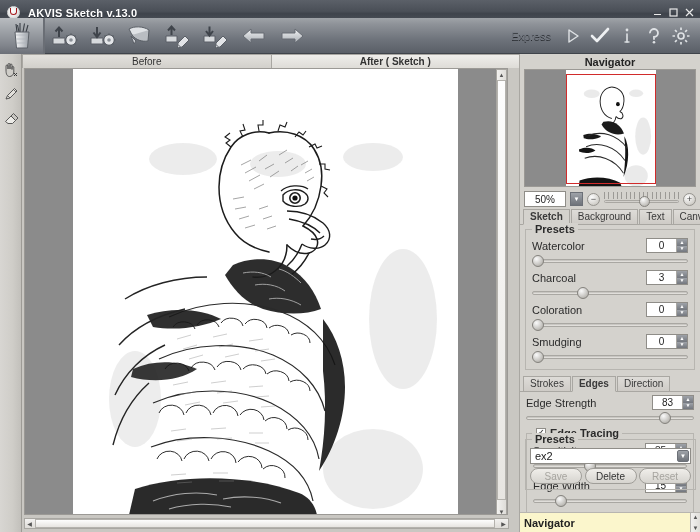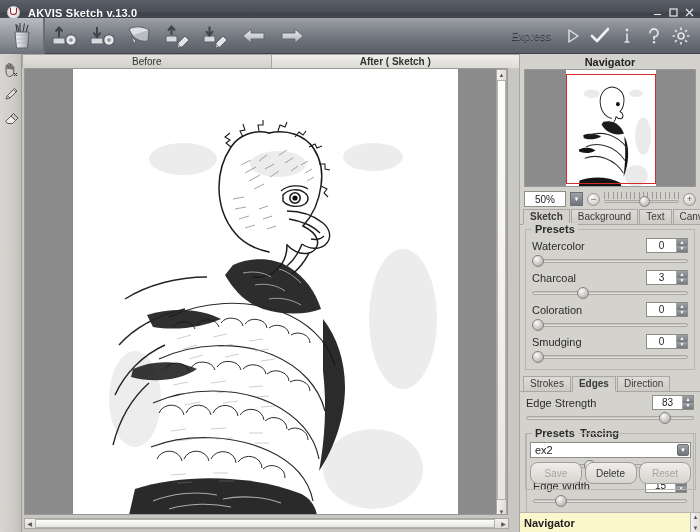--- a/index.html
+++ b/index.html
@@ -200,21 +200,21 @@
             border:1px solid #84827d; }
   .cbox { width:10px; height:10px; background:#fff; border:1px solid #8f8d88;
           display:flex; align-items:center; justify-content:center;
           font-size:8px; line-height:1; color:#333; }
 
   .presets { position:absolute; left:5px; bottom:42px; width:171px;
              border:1px solid #b7b5b0; padding:8px 4px 5px; }
   .presets > .glabel { position:absolute; left:6px; top:-7px; background:#d4d2cd;
                        padding:0 3px; font-weight:bold; font-size:11px; }
   .pbtns { display:flex; justify-content:space-between; margin-top:4px; }
-  .pbtn { width:52px; height:22px; border-radius:8px; border:1px solid #a09e99;
+  .pbtn { width:52px; height:16px; border-radius:8px; border:1px solid #a09e99;
           background:linear-gradient(180deg,#f0eeea,#d6d4cf);
           font-size:10px; display:flex; align-items:center; justify-content:center;
           color:#333; cursor:default; }
   .pbtn.dis { color:#a6a49f; }
 
   .statusbar { position:absolute; left:0; bottom:0; width:181px; height:20px;
                background:#fbf6cc; border-top:1px solid #b7b5b0;
                display:flex; align-items:center; }
   .statustext { font-weight:bold; font-size:11px; padding-left:4px; color:#222; }
   .statusscroll { margin-left:auto; width:11px; height:20px;

